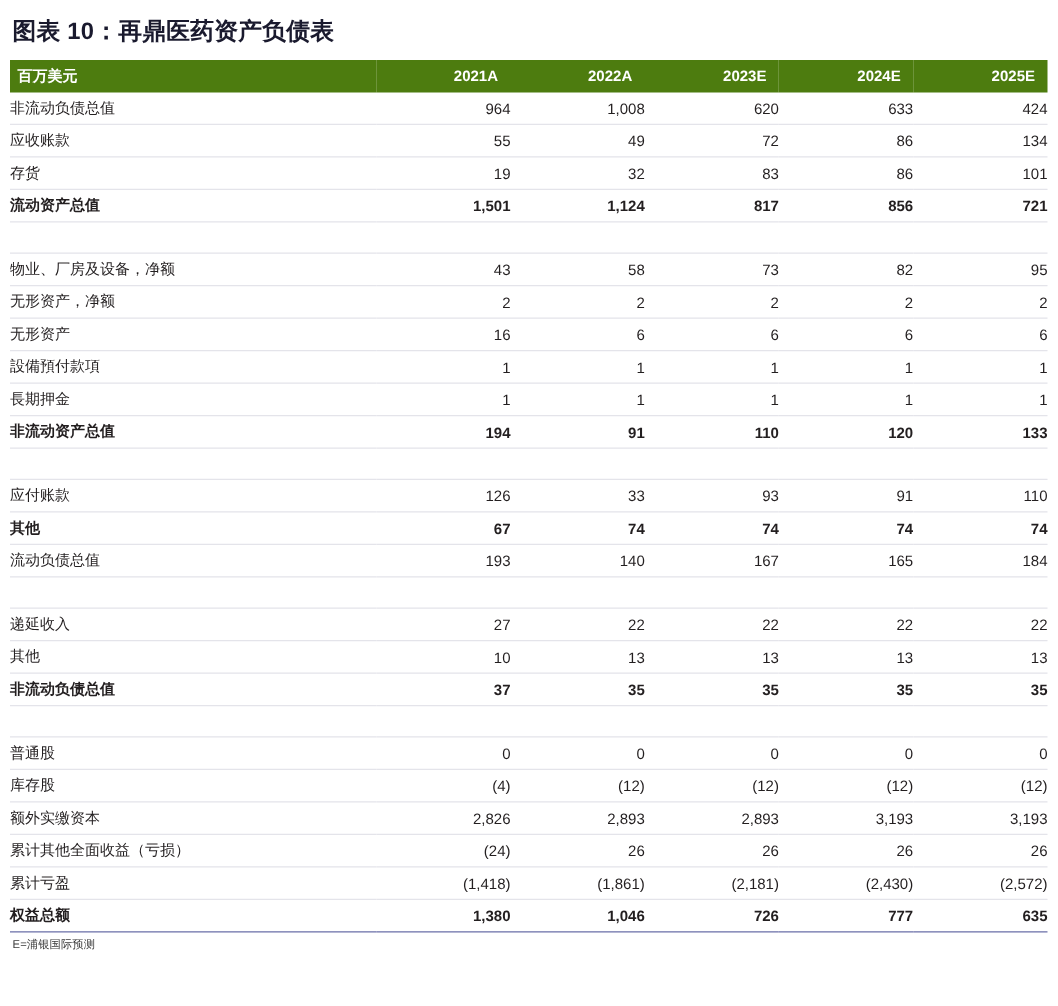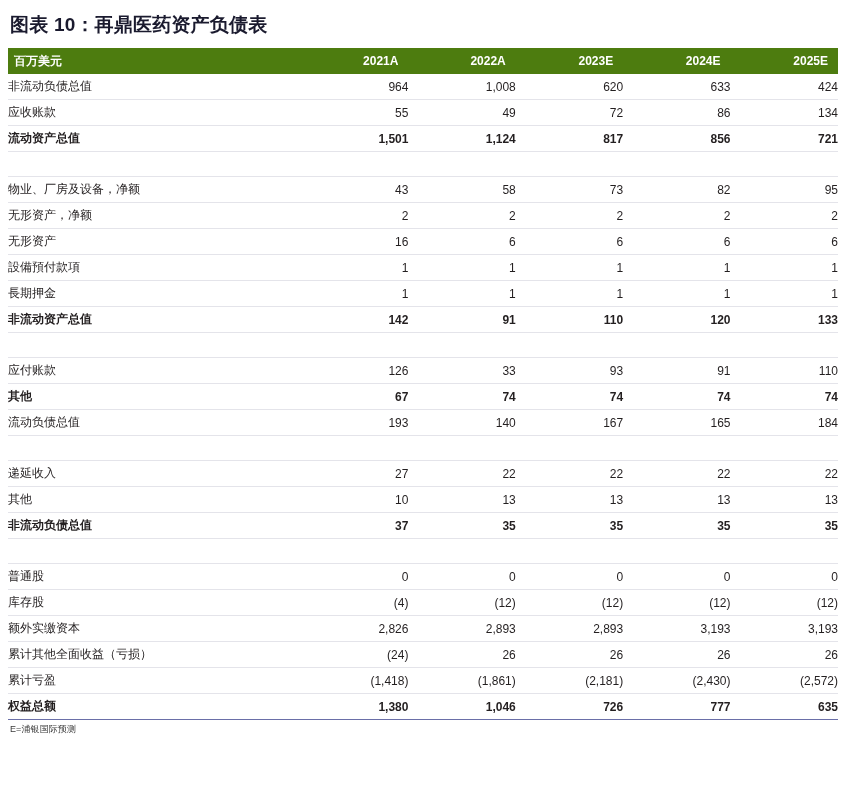--- a/index.html
+++ b/index.html
@@ -121,20 +121,28 @@
           <td class="num">424</td>
         </tr>
         <tr class="">
           <td class="lbl">应收账款</td>
           <td class="num">55</td>
           <td class="num">49</td>
           <td class="num">72</td>
           <td class="num">86</td>
           <td class="num">134</td>
         </tr>
+        <tr class="">
+          <td class="lbl">存货</td>
+          <td class="num">19</td>
+          <td class="num">32</td>
+          <td class="num">83</td>
+          <td class="num">86</td>
+          <td class="num">101</td>
+        </tr>
         <tr class="bold">
           <td class="lbl">流动资产总值</td>
           <td class="num">1,501</td>
           <td class="num">1,124</td>
           <td class="num">817</td>
           <td class="num">856</td>
           <td class="num">721</td>
         </tr>
         <tr class="spacer">
           <td class="lbl"></td>
@@ -179,21 +187,21 @@
         <tr class="">
           <td class="lbl">長期押金</td>
           <td class="num">1</td>
           <td class="num">1</td>
           <td class="num">1</td>
           <td class="num">1</td>
           <td class="num">1</td>
         </tr>
         <tr class="bold">
           <td class="lbl">非流动资产总值</td>
-          <td class="num">142</td>
+          <td class="num">194</td>
           <td class="num">91</td>
           <td class="num">110</td>
           <td class="num">120</td>
           <td class="num">133</td>
         </tr>
         <tr class="spacer">
           <td class="lbl"></td>
           <td class="num"></td>
           <td class="num"></td>
           <td class="num"></td>

